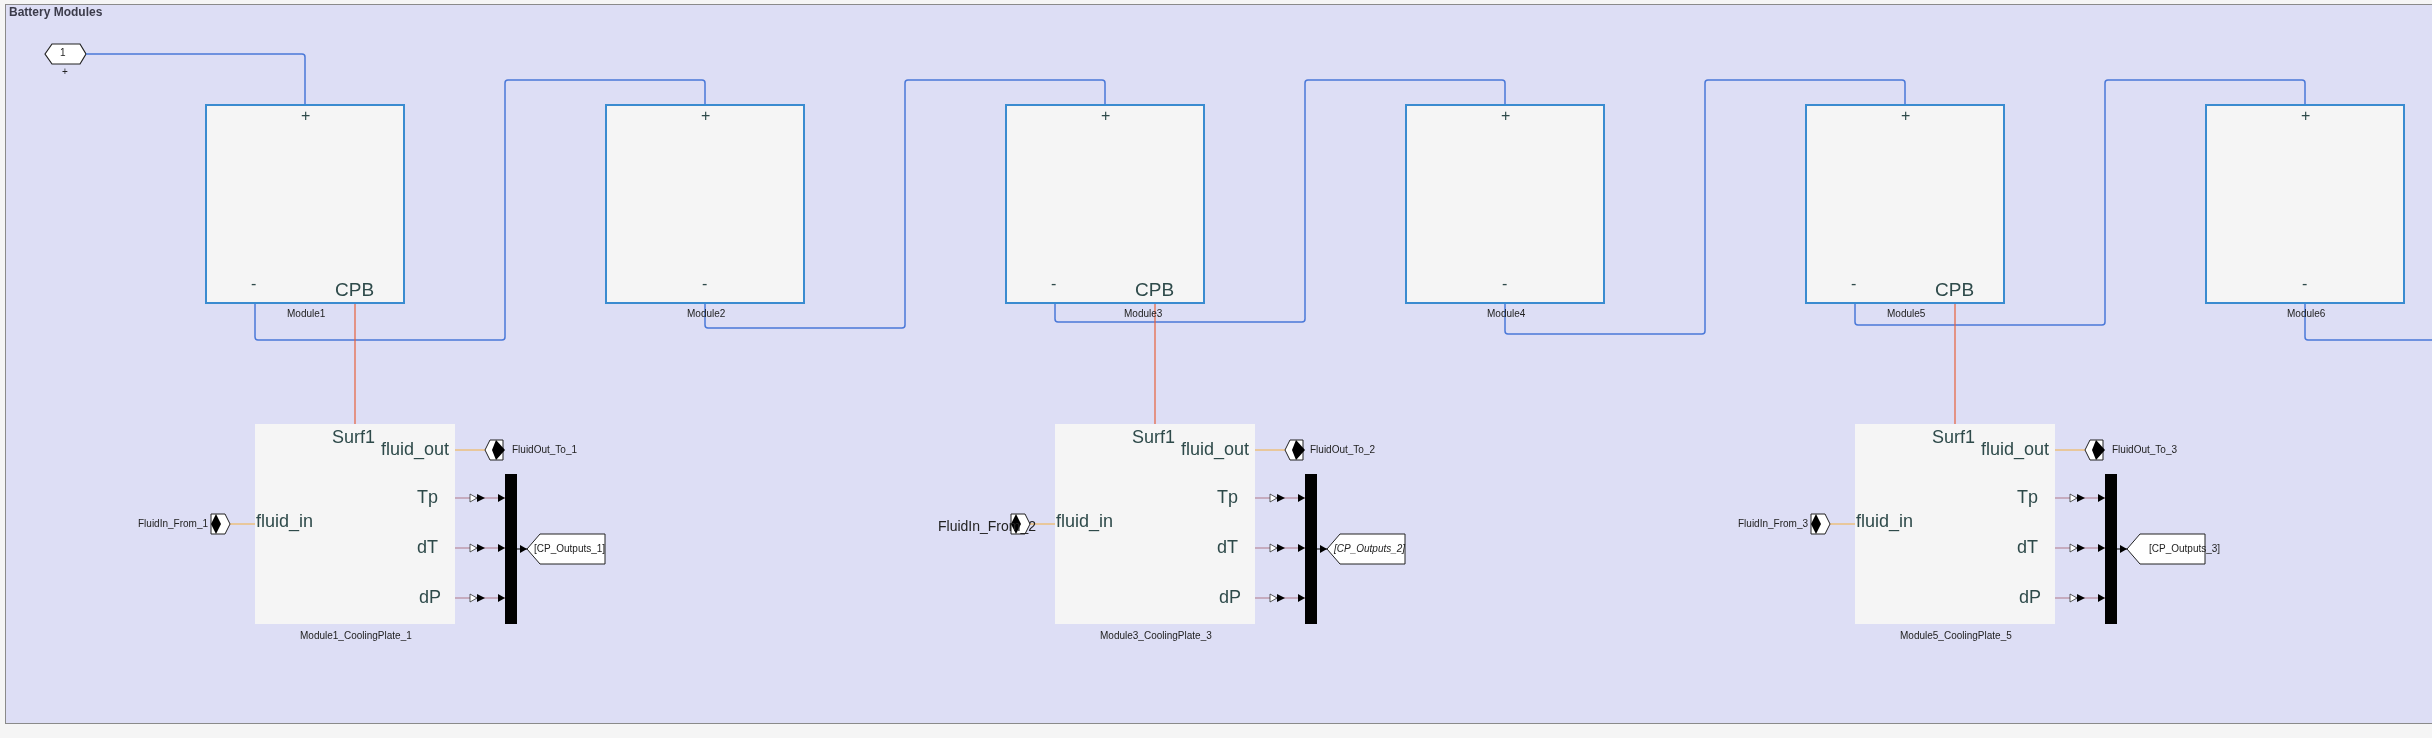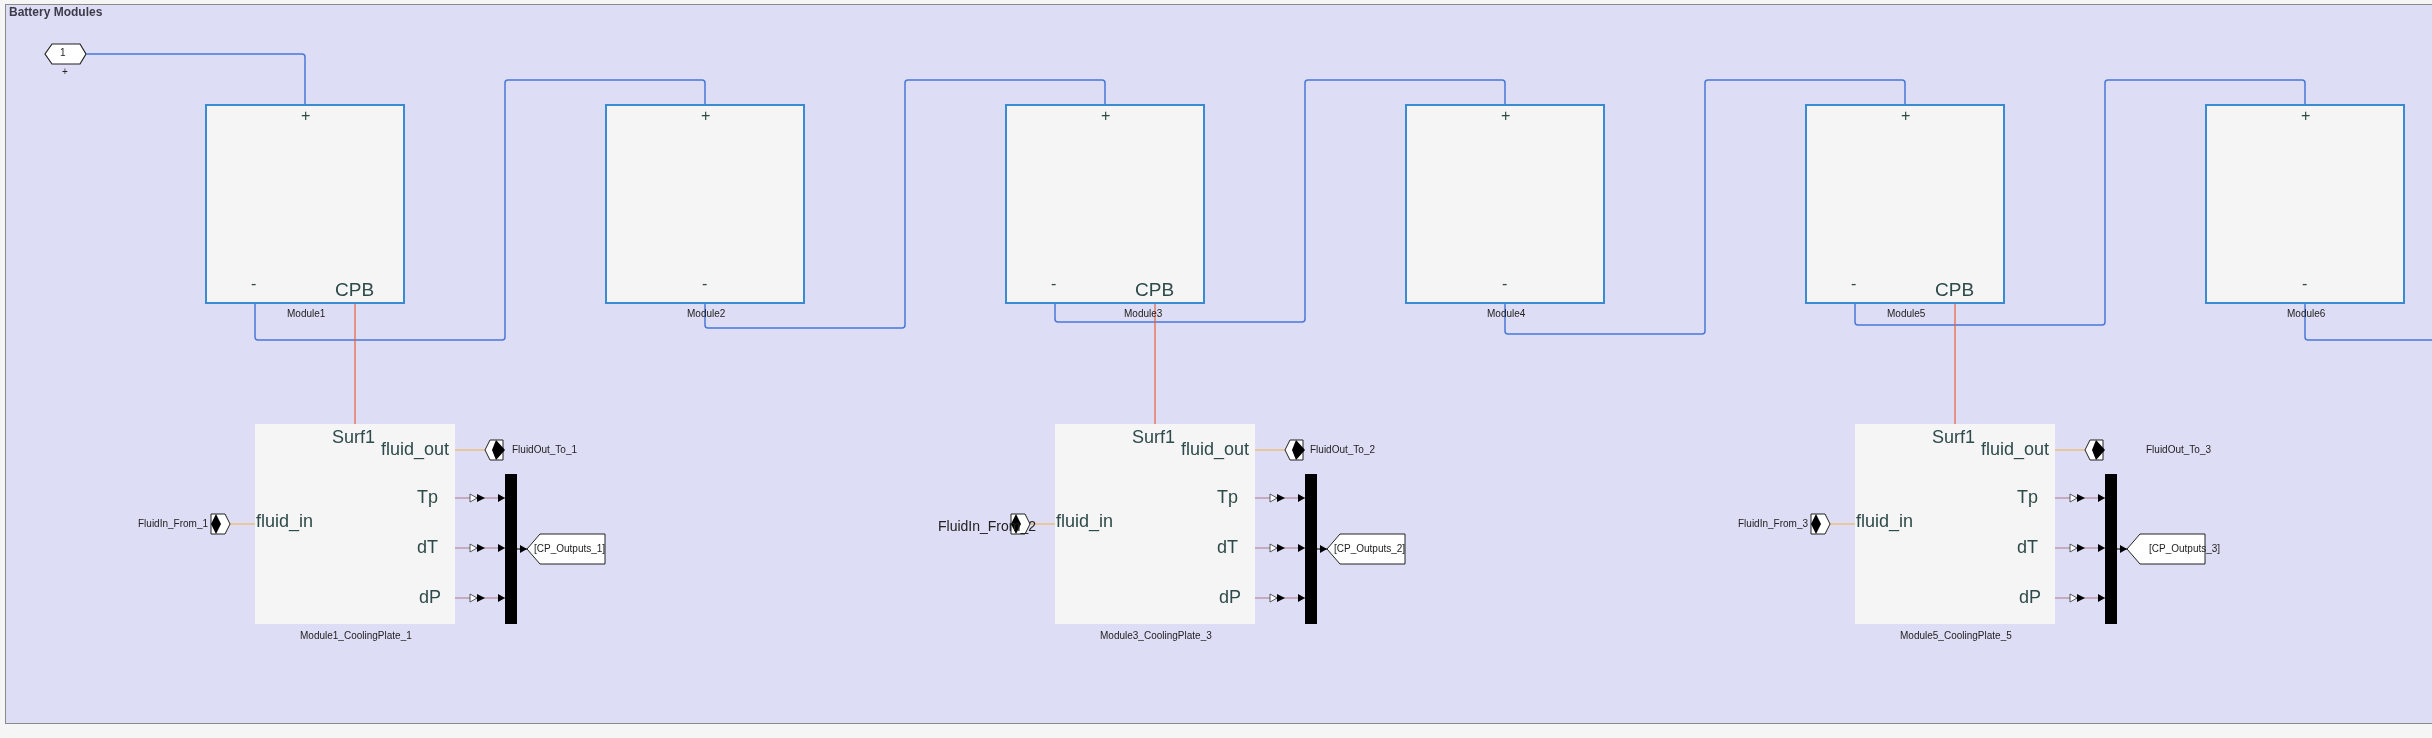--- a/index.html
+++ b/index.html
@@ -248,28 +248,28 @@
     <div class="lbl" style="left: 512px; top: 444px; font-size: 10px;">FluidOut_To_1</div>
     <div class="lbl" style="left: 138px; top: 518px; font-size: 10px;">FluidIn_From_1</div>
     <div class="lbl" style="left: 300px; top: 630px;">Module1_CoolingPlate_1</div>
     <div class="blk" style="left: 1055px; top: 424px; width: 200px; height: 200px;"></div>
     <div class="port-txt" style="left: 1132px; top: 428px; font-size: 18px;">Surf1</div>
     <div class="port-txt" style="left: 1181px; top: 440px; font-size: 18px;">fluid_out</div>
     <div class="port-txt" style="left: 1056px; top: 512px; font-size: 18px;">fluid_in</div>
     <div class="port-txt" style="left: 1217px; top: 488px; font-size: 18px;">Tp</div>
     <div class="port-txt" style="left: 1217px; top: 538px; font-size: 18px;">dT</div>
     <div class="port-txt" style="left: 1219px; top: 588px; font-size: 18px;">dP</div>
-    <div class="lbl" style="left: 1334px; top: 543px; font-size: 10px;">[CP_Outputs_2]</div>
+    <div class="lbl" style="left: 1334px; top: 543px; font-size: 10px; font-style: italic;">[CP_Outputs_2]</div>
     <div class="lbl" style="left: 1310px; top: 444px; font-size: 10px;">FluidOut_To_2</div>
     <div class="lbl" style="left: 938px; top: 518px; font-size: 14px;">FluidIn_From_2</div>
     <div class="lbl" style="left: 1100px; top: 630px;">Module3_CoolingPlate_3</div>
     <div class="blk" style="left: 1855px; top: 424px; width: 200px; height: 200px;"></div>
     <div class="port-txt" style="left: 1932px; top: 428px; font-size: 18px;">Surf1</div>
     <div class="port-txt" style="left: 1981px; top: 440px; font-size: 18px;">fluid_out</div>
     <div class="port-txt" style="left: 1856px; top: 512px; font-size: 18px;">fluid_in</div>
     <div class="port-txt" style="left: 2017px; top: 488px; font-size: 18px;">Tp</div>
     <div class="port-txt" style="left: 2017px; top: 538px; font-size: 18px;">dT</div>
     <div class="port-txt" style="left: 2019px; top: 588px; font-size: 18px;">dP</div>
     <div class="lbl" style="left: 2134px; top: 543px; font-size: 10px; padding-left: 15px;">[CP_Outputs_3]</div>
-    <div class="lbl" style="left: 2112px; top: 444px; font-size: 10px; margin-left: 34px;">FluidOut_To_3</div>
+    <div class="lbl" style="left: 2112px; top: 444px; font-size: 10px;">FluidOut_To_3</div>
     <div class="lbl" style="left: 1738px; top: 518px; font-size: 10px;">FluidIn_From_3</div>
     <div class="lbl" style="left: 1900px; top: 630px;">Module5_CoolingPlate_5</div>
   </div>
 
 </body></html>

